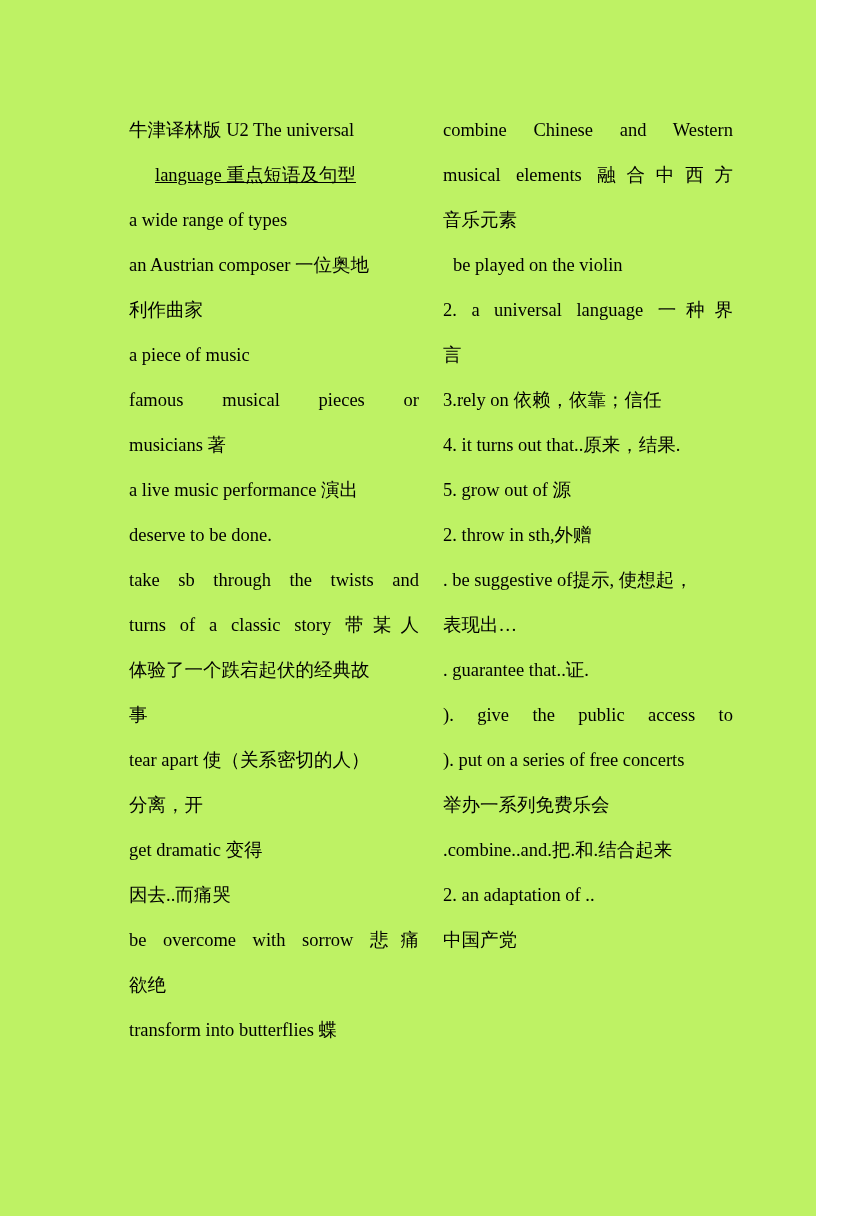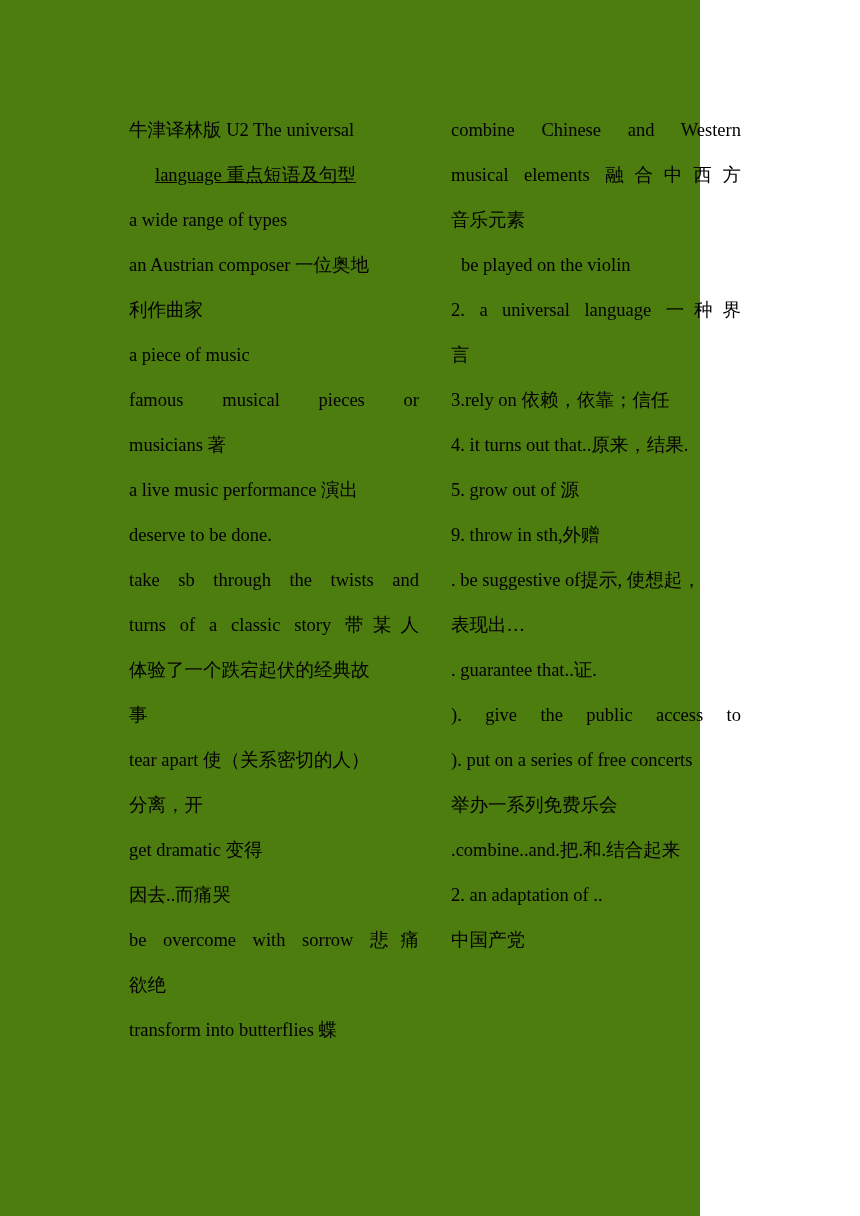--- a/index.html
+++ b/index.html
@@ -10,23 +10,23 @@
   body {
     width: 860px;
     height: 1216px;
     overflow: hidden;
     font-family: "Liberation Serif", "DejaVu Serif", serif;
     color: #000000;
   }
 
   .page {
     position: relative;
-    width: 700px;
+    width: 816px;
     height: 1216px;
-    background: #4d7c0f;
+    background: #bef264;
   }
 
   .columns {
     position: absolute;
     top: 108px;
     left: 0;
     width: 860px;
     display: flex;
     flex-direction: row;
     align-items: flex-start;
@@ -36,21 +36,21 @@
     box-sizing: border-box;
   }
 
   .col-left {
     width: 290px;
     margin-left: 129px;
   }
 
   .col-right {
     width: 290px;
-    margin-left: 32px;
+    margin-left: 24px;
   }
 
   .line {
     font-size: 18.5px;
     line-height: 45px;
     height: 45px;
     letter-spacing: 0;
     white-space: nowrap;
     overflow: visible;
   }
@@ -102,21 +102,21 @@
     <div class="col col-right">
         <div class="line just">combine Chinese and Western</div>
         <div class="line just">musical elements 融合中西方</div>
         <div class="line">音乐元素</div>
         <div class="line indent-small">be played on the violin</div>
         <div class="line just">2. a universal language 一种界</div>
         <div class="line">言</div>
         <div class="line">3.rely on 依赖，依靠；信任</div>
         <div class="line">4. it turns out that..原来，结果.</div>
         <div class="line">5. grow out of 源</div>
-        <div class="line">9. throw in sth,外赠</div>
+        <div class="line">2. throw in sth,外赠</div>
         <div class="line">. be suggestive of提示, 使想起，</div>
         <div class="line">表现出…</div>
         <div class="line">. guarantee that..证.</div>
         <div class="line just">). give the public access to</div>
         <div class="line">). put on a series of free concerts</div>
         <div class="line">举办一系列免费乐会</div>
         <div class="line">.combine..and.把.和.结合起来</div>
         <div class="line">2. an adaptation of ..</div>
         <div class="line">中国产党</div>
       </div>

